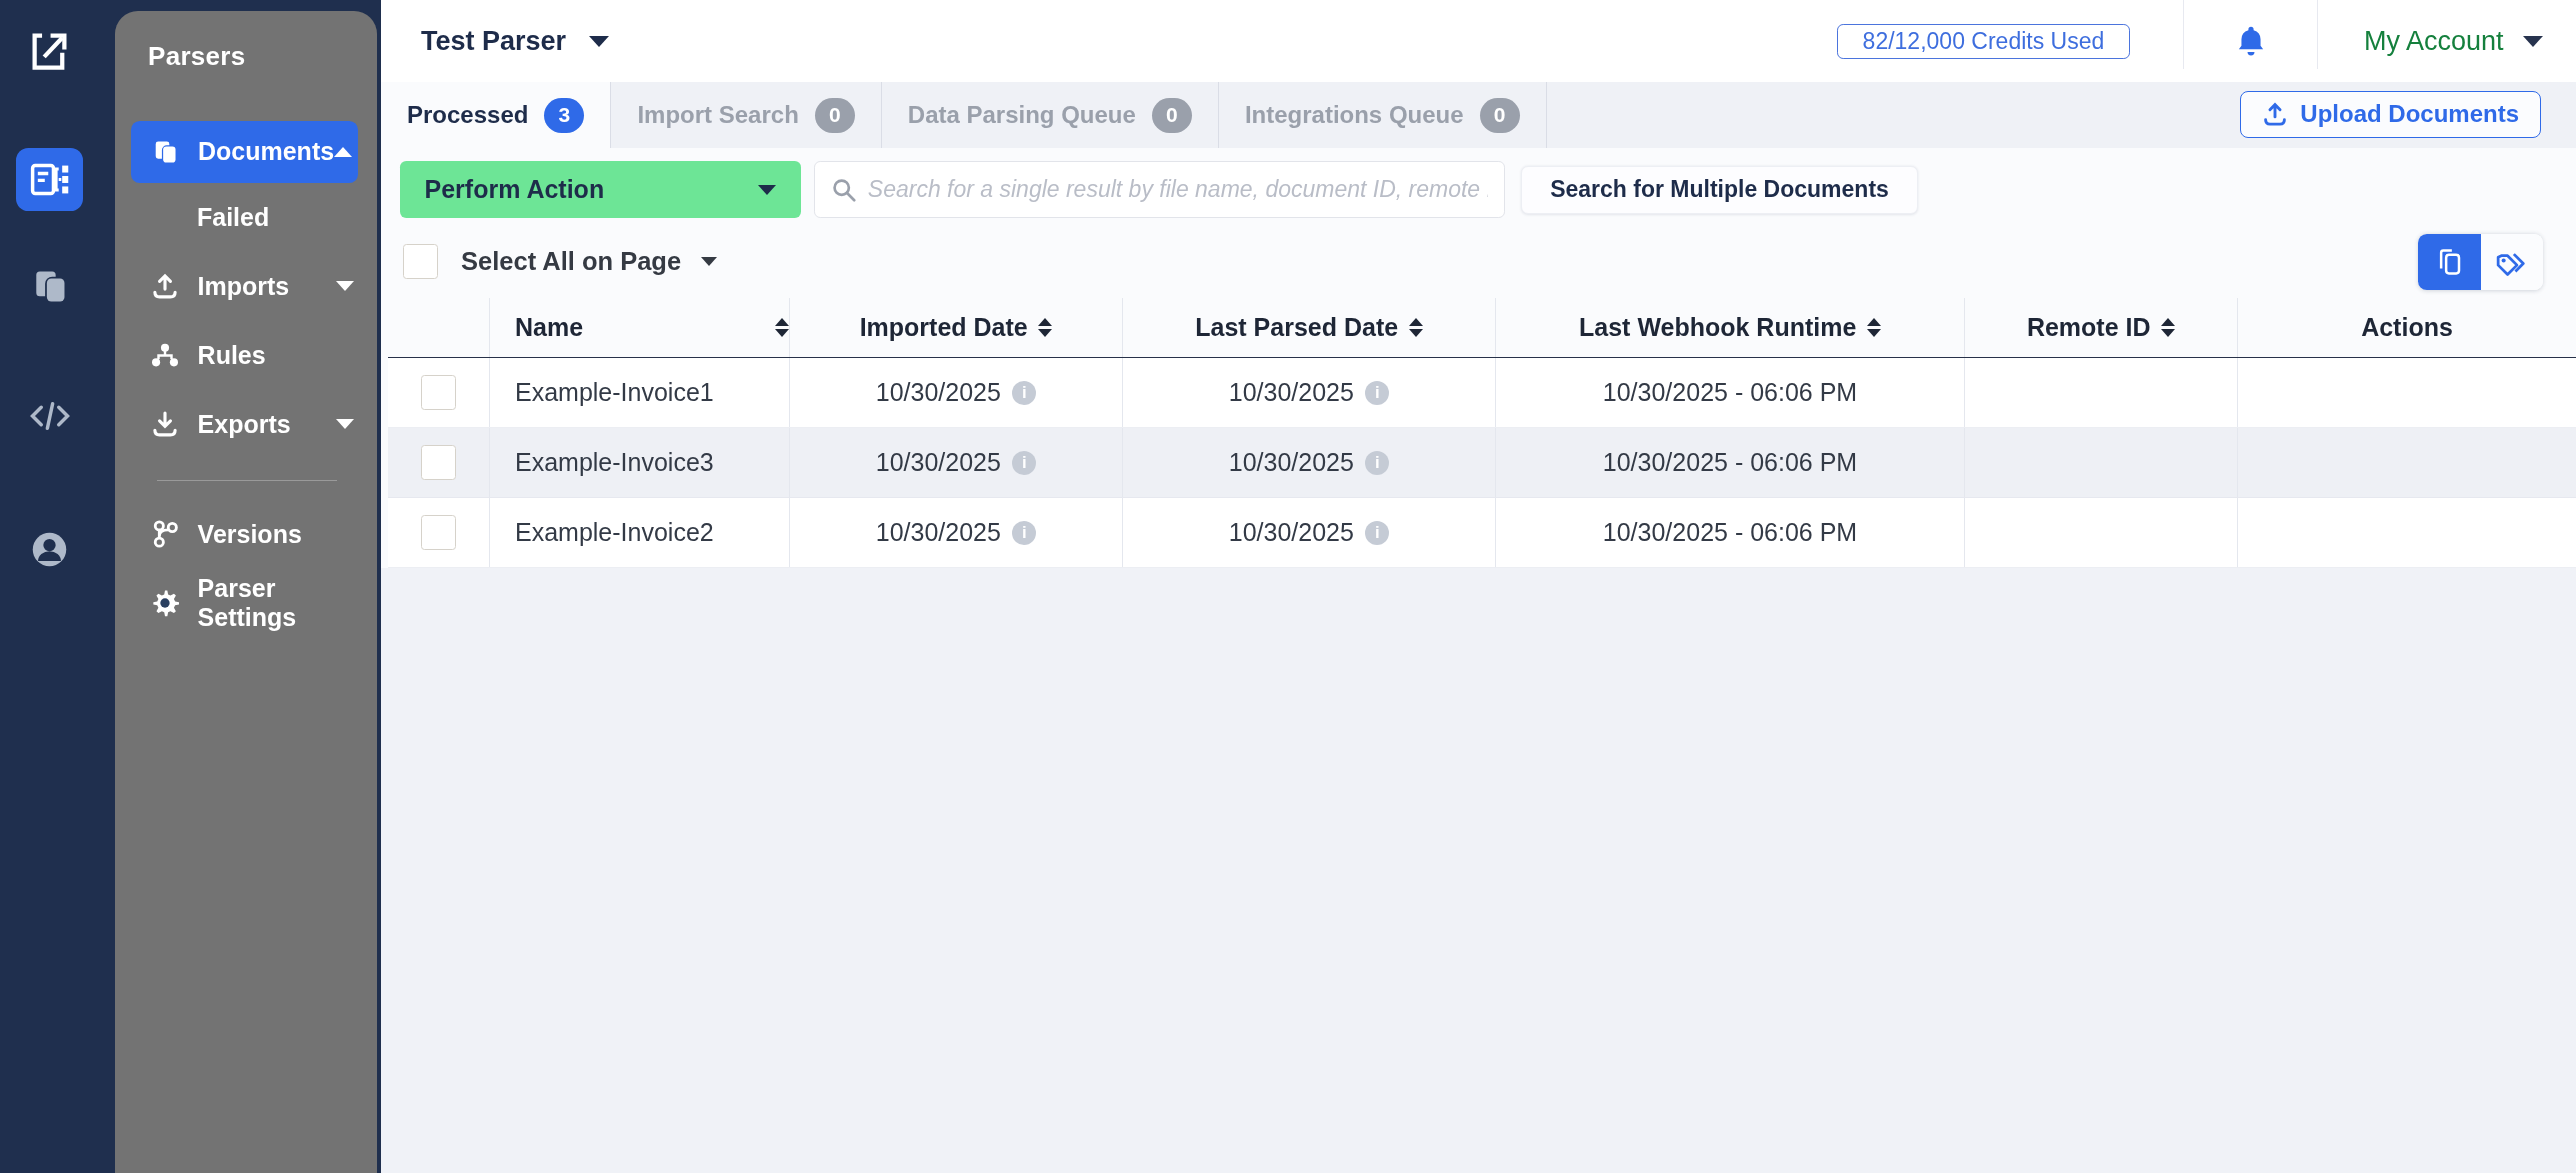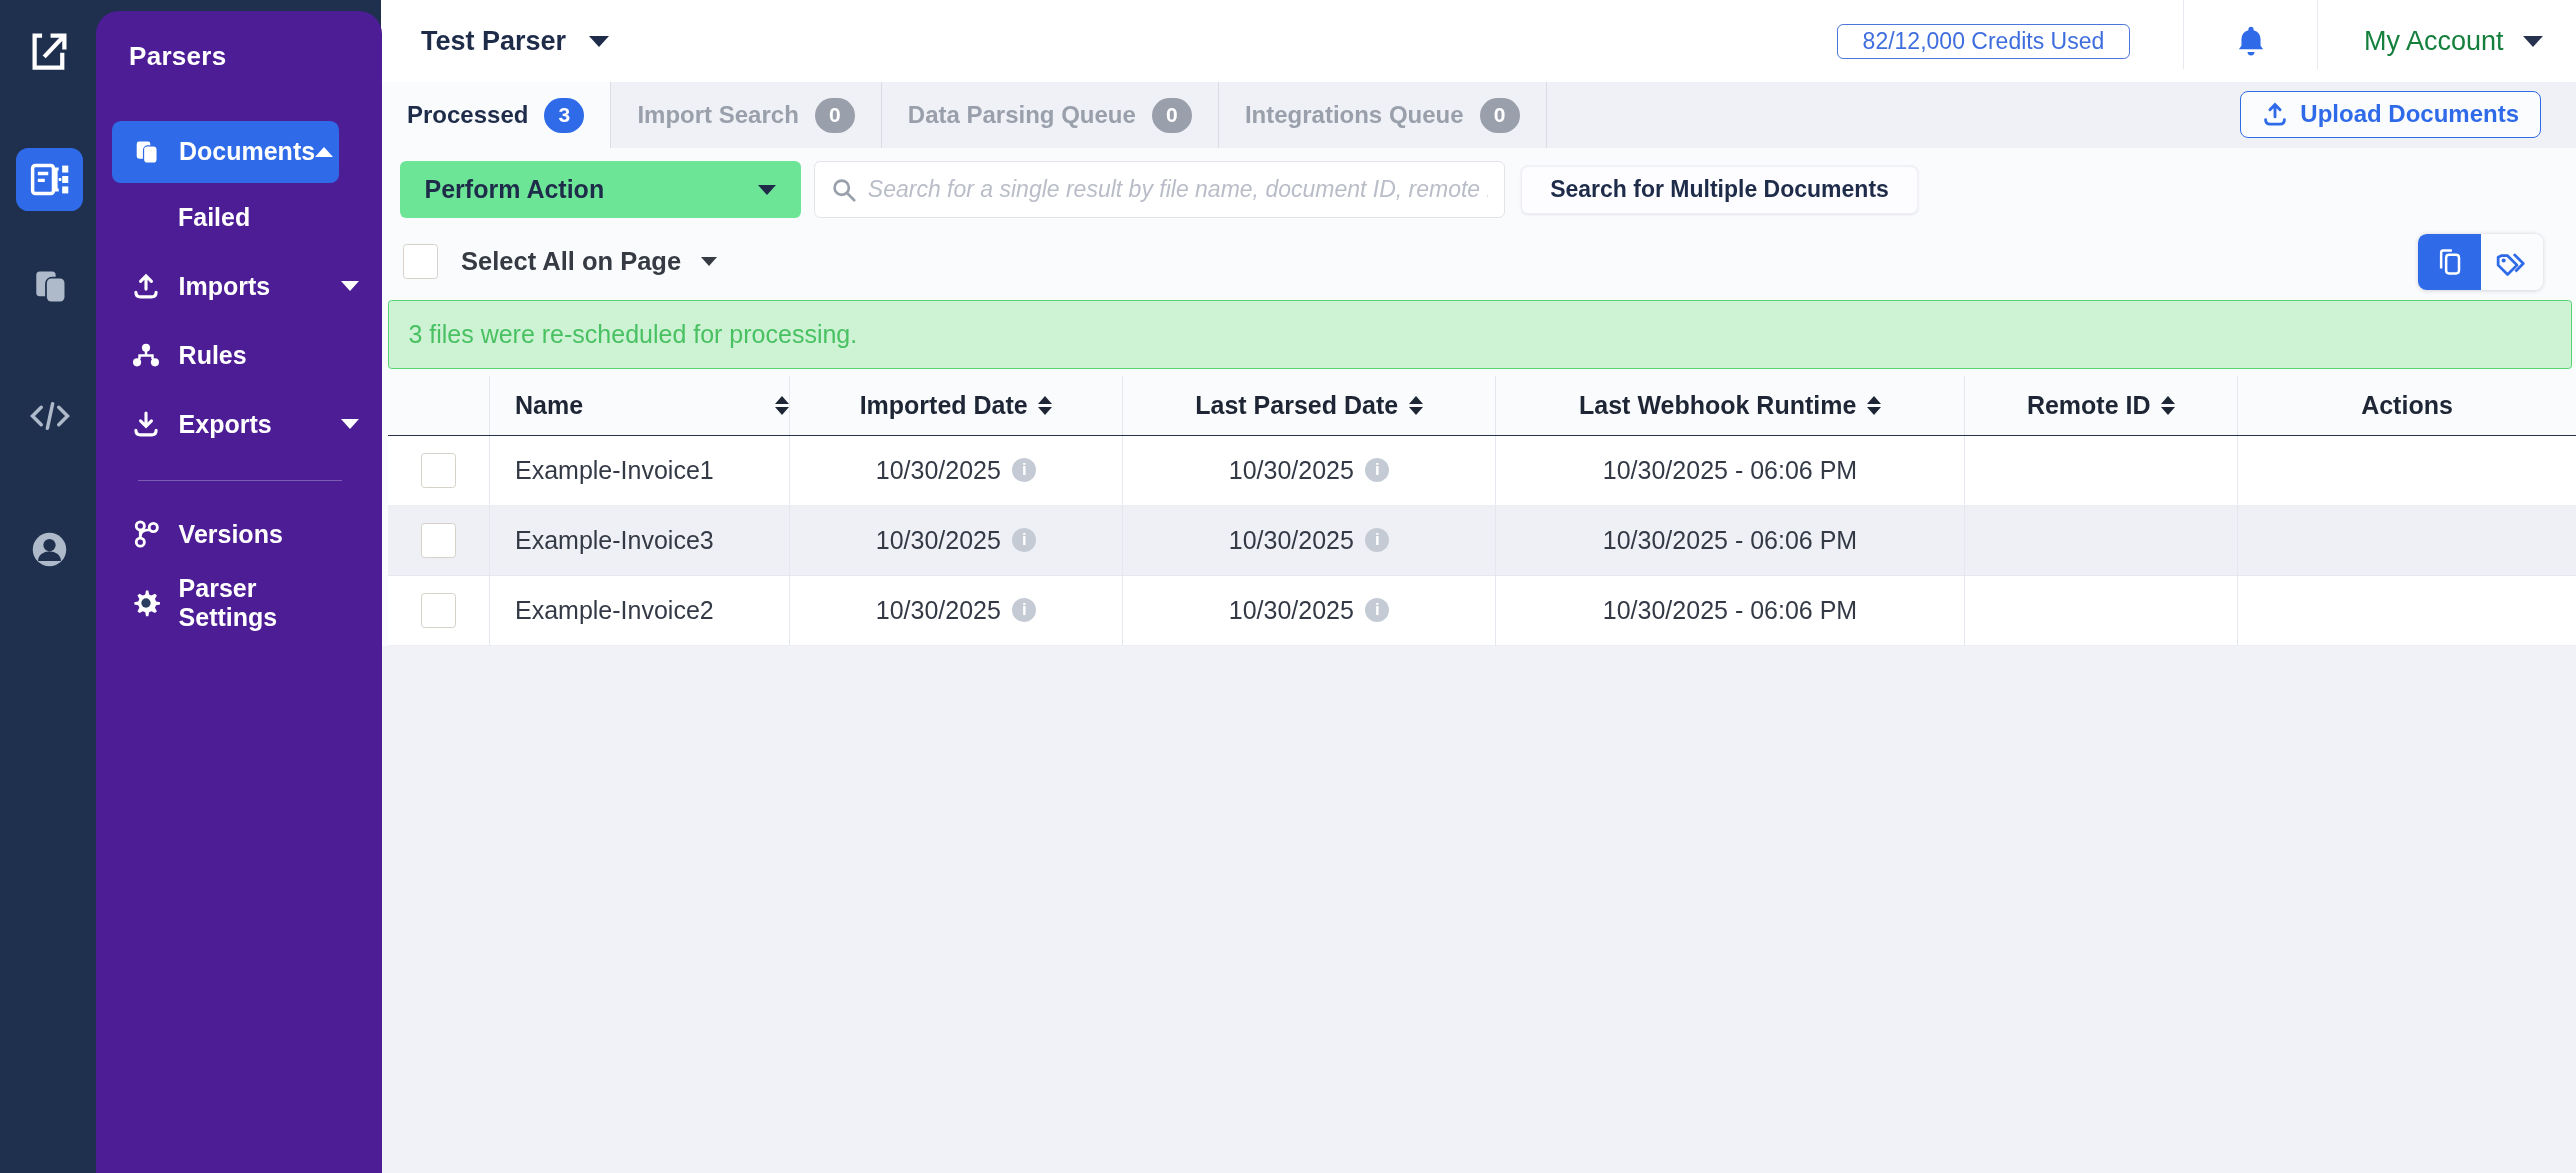--- a/index.html
+++ b/index.html
@@ -9,21 +9,21 @@
   
   .sidebar { position:relative; width:381px; height:1174px; background:#1f2f4e; flex:0 0 auto; }
   .rail { position:absolute; left:0; top:0; width:99px; height:100%; display:flex; flex-direction:column; align-items:center; }
   .rail-logo { margin-top:23px; width:55px; height:55px; display:flex; align-items:center; justify-content:center; }
   .rail-active { margin-top:70px; width:67px; height:63px; border-radius:12.3px; background:#2f6ae8; display:flex; align-items:center; justify-content:center; }
   .rail-ic { width:62px; height:40px; display:flex; align-items:center; justify-content:center; color:#aeb9c9; }
   .ric-copy { margin-top:55px; }
   .ric-code { margin-top:90px; }
   .ric-person { margin-top:93px; }
 
-  .panel { position:absolute; left:96px; top:10.6px; width:286px; height:1163px; background:#4c1d95; border-radius:23px 23px 0 0; color:#fff; }
+  .panel { position:absolute; left:115px; top:10.6px; width:262px; height:1163px; background:#737373; border-radius:23px 23px 0 0; color:#fff; }
   .panel-title { margin:30px 0 0 33px; font-size:26px; font-weight:700; letter-spacing:0.3px; }
   .nav { margin-top:49px; }
   .nav-pill { margin:0 16px; height:62px; width:227px; background:#2f6ae8; border-radius:8.8px; display:flex; align-items:center; padding:0 21px 0 19.4px; }
   .nav-item { height:69px; display:flex; align-items:center; padding:0 23px 0 35px; }
   .nav-item.sub { padding-left:82px; }
   .nav-ic { width:30px; height:30px; display:flex; align-items:center; justify-content:center; flex:0 0 auto; }
   .nav-label { margin-left:17.6px; font-size:25px; font-weight:600; }
   .nav-pill .nav-label { font-weight:700; }
   .nav-item.sub .nav-label { margin-left:0; }
   .caret-up, .caret-dn { margin-left:auto; width:0; height:0; border-left:9.7px solid transparent; border-right:9.7px solid transparent; }
@@ -313,23 +313,20 @@
         <div class="vt vt-tags">
           <svg width="33" height="30" viewBox="0 0 42 36" fill="none" stroke="#2f6ae8" stroke-width="3.5">
             <path d="M4 12 L4 22 L16 34 L28 22 L16 10 L8 10 z" stroke-linejoin="round"></path>
             <circle cx="11" cy="16" r="2.6" fill="#2f6ae8" stroke="none"></circle>
             <path d="M24 8 L36 20 L26 30" stroke-linejoin="round"></path>
           </svg>
         </div>
       </div>
     </div>
 
-    <div class="alert">
-      <span>3 files were re-scheduled for processing.</span>
-    </div>
 
     <div class="tbl">
       <div class="tr thead">
         <div class="th c0"></div>
         <div class="th c1">
           <span>Name</span>
           <span class="sort">
               <b class="su"></b>
               <b class="sd"></b>
             </span>

